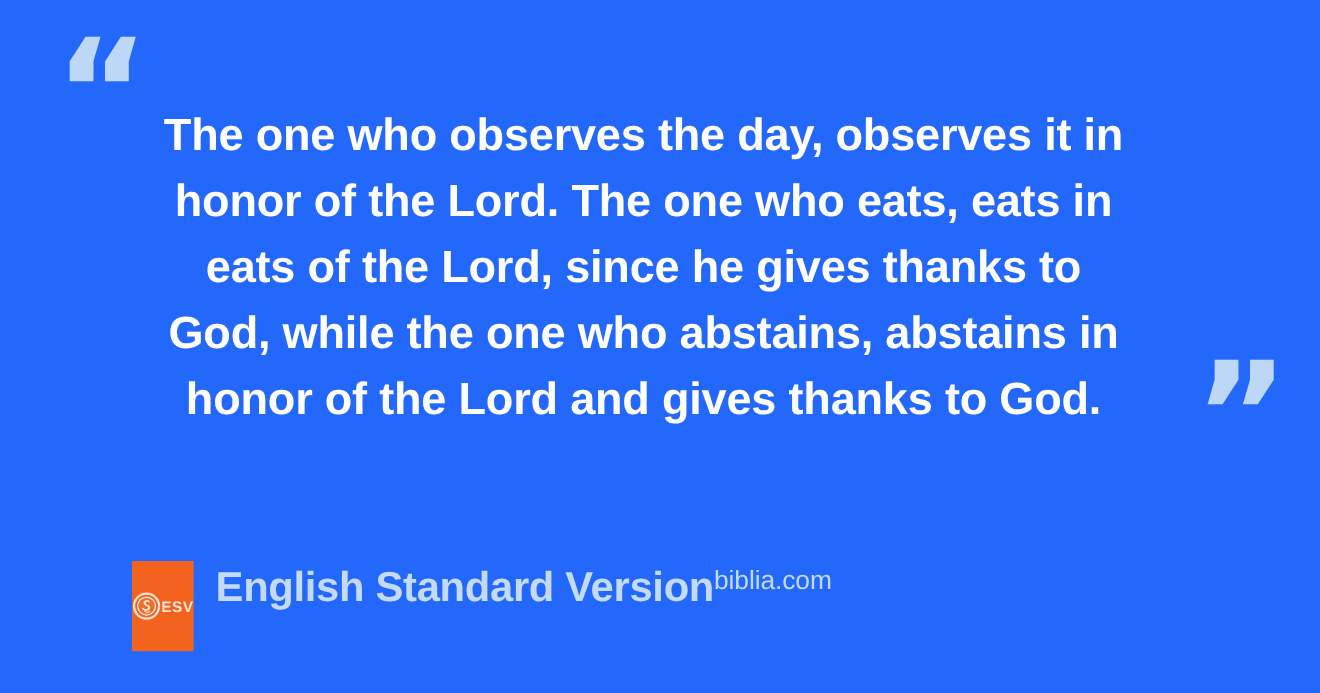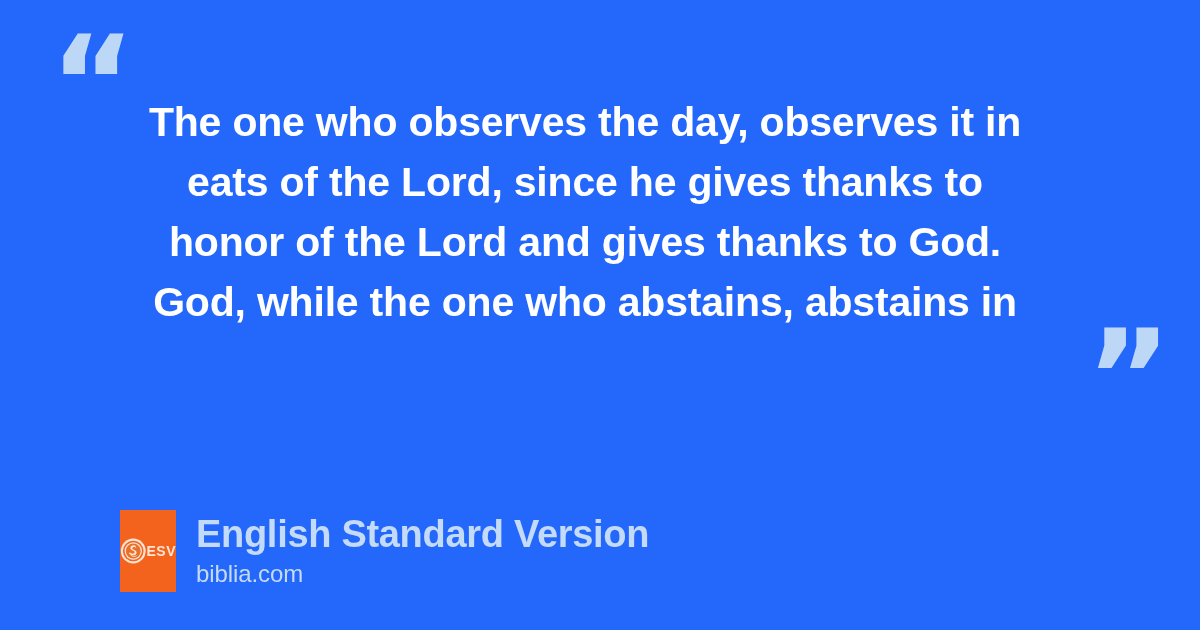--- a/index.html
+++ b/index.html
@@ -97,21 +97,21 @@
     color: #fde4d4;
     font-size: 14px;
     font-weight: 700;
     letter-spacing: 0.5px;
     line-height: 1;
   }
 
   .footer-text {
     margin-left: 20px;
     display: flex;
-    flex-direction: column;
+    flex-direction: row;
     justify-content: flex-start;
     padding-top: 1px;
   }
 
   .version-name {
     color: #c3daf8;
     font-size: 38px;
     font-weight: 700;
     line-height: 46px;
     letter-spacing: -0.3px;
@@ -130,23 +130,24 @@
 </style>
 </head>
 <body>
 
 <div class="card">
 
   <div class="quote-mark open">“</div>
 
   <div class="quote-block">
     <div class="quote-line">The one who observes the day, observes it in</div>
+    <div class="quote-line">honor of the Lord. The one who eats, eats in</div>
     <div class="quote-line">eats of the Lord, since he gives thanks to</div>
+    <div class="quote-line">God, while the one who abstains, abstains in</div>
     <div class="quote-line">honor of the Lord and gives thanks to God.</div>
-    <div class="quote-line">God, while the one who abstains, abstains in</div>
   </div>
 
   <div class="quote-mark close">”</div>
 
   <div class="footer">
 
     <div class="logo">
       <svg class="logo-seal" viewBox="0 0 32 32">
         <circle cx="16" cy="16" r="15" fill="#fde4d4"></circle>
         <circle cx="16" cy="16" r="12.5" fill="#f4631e"></circle>

